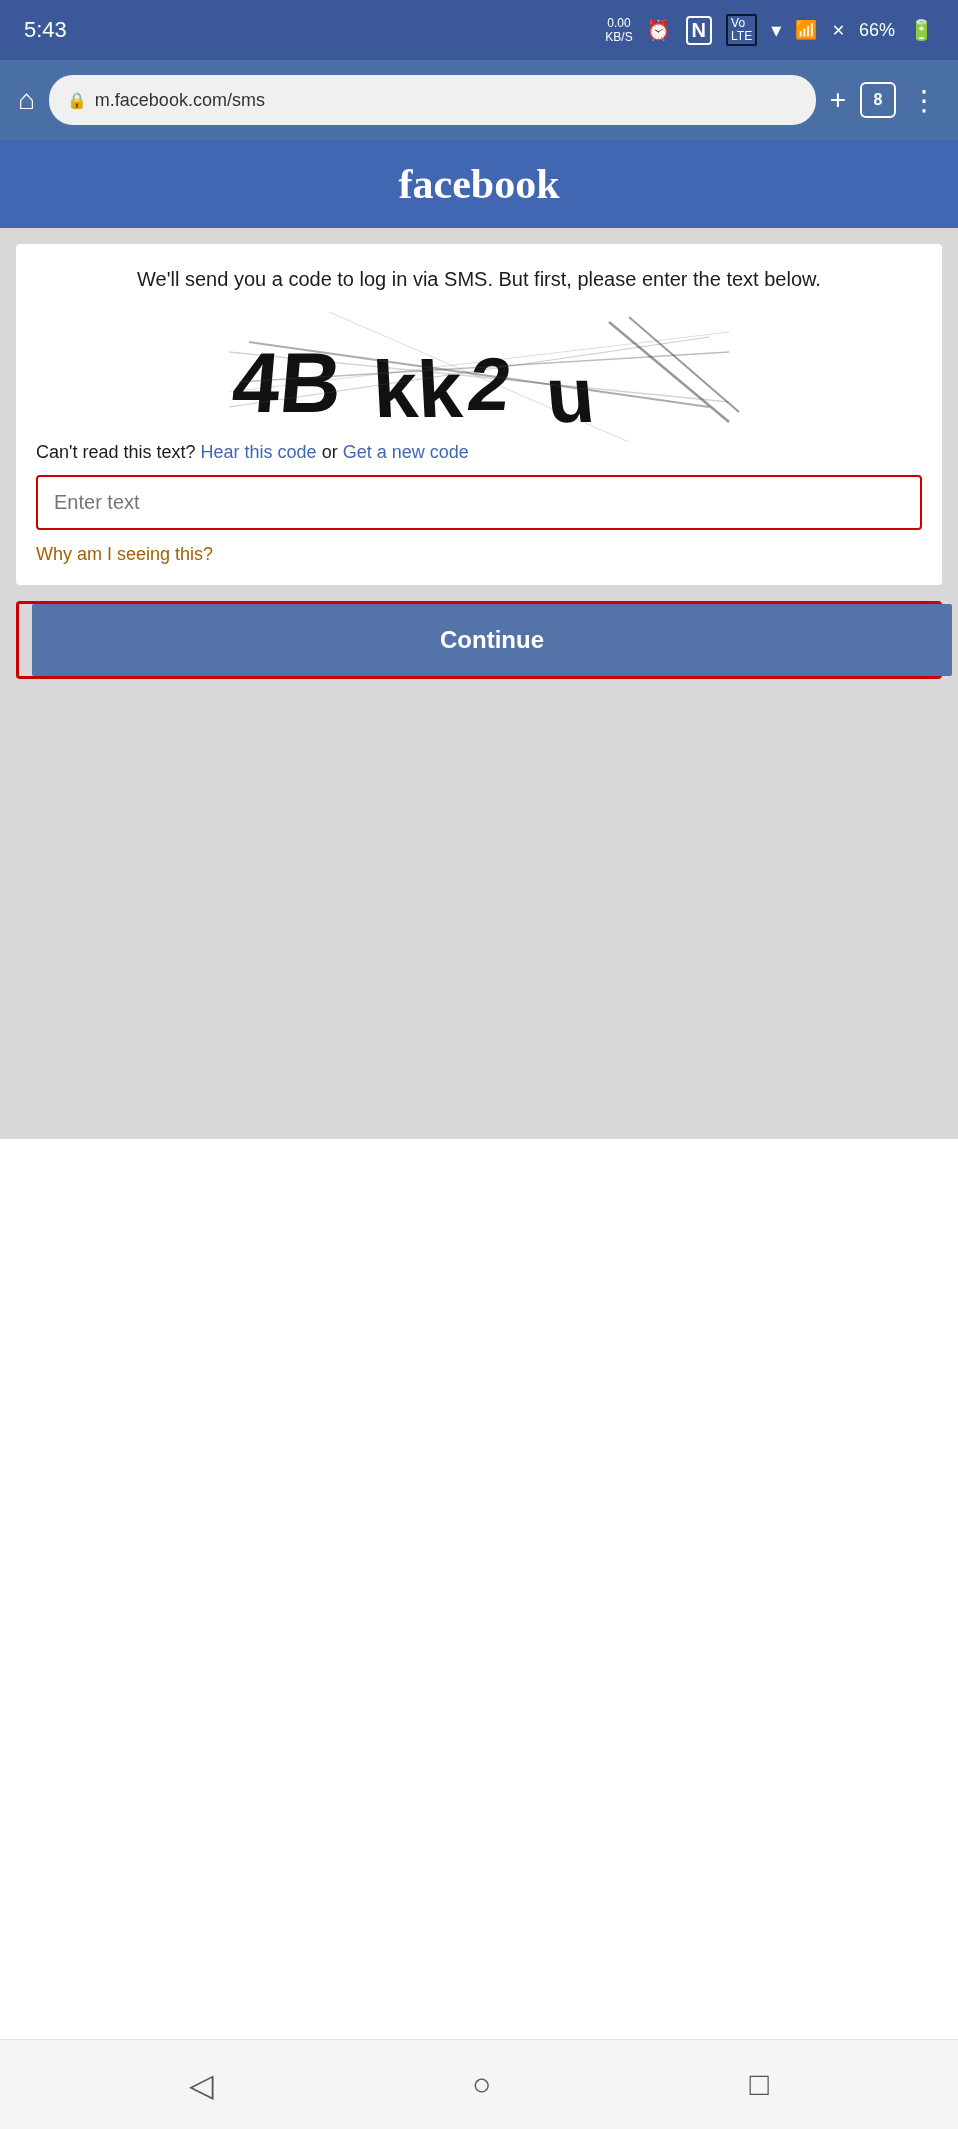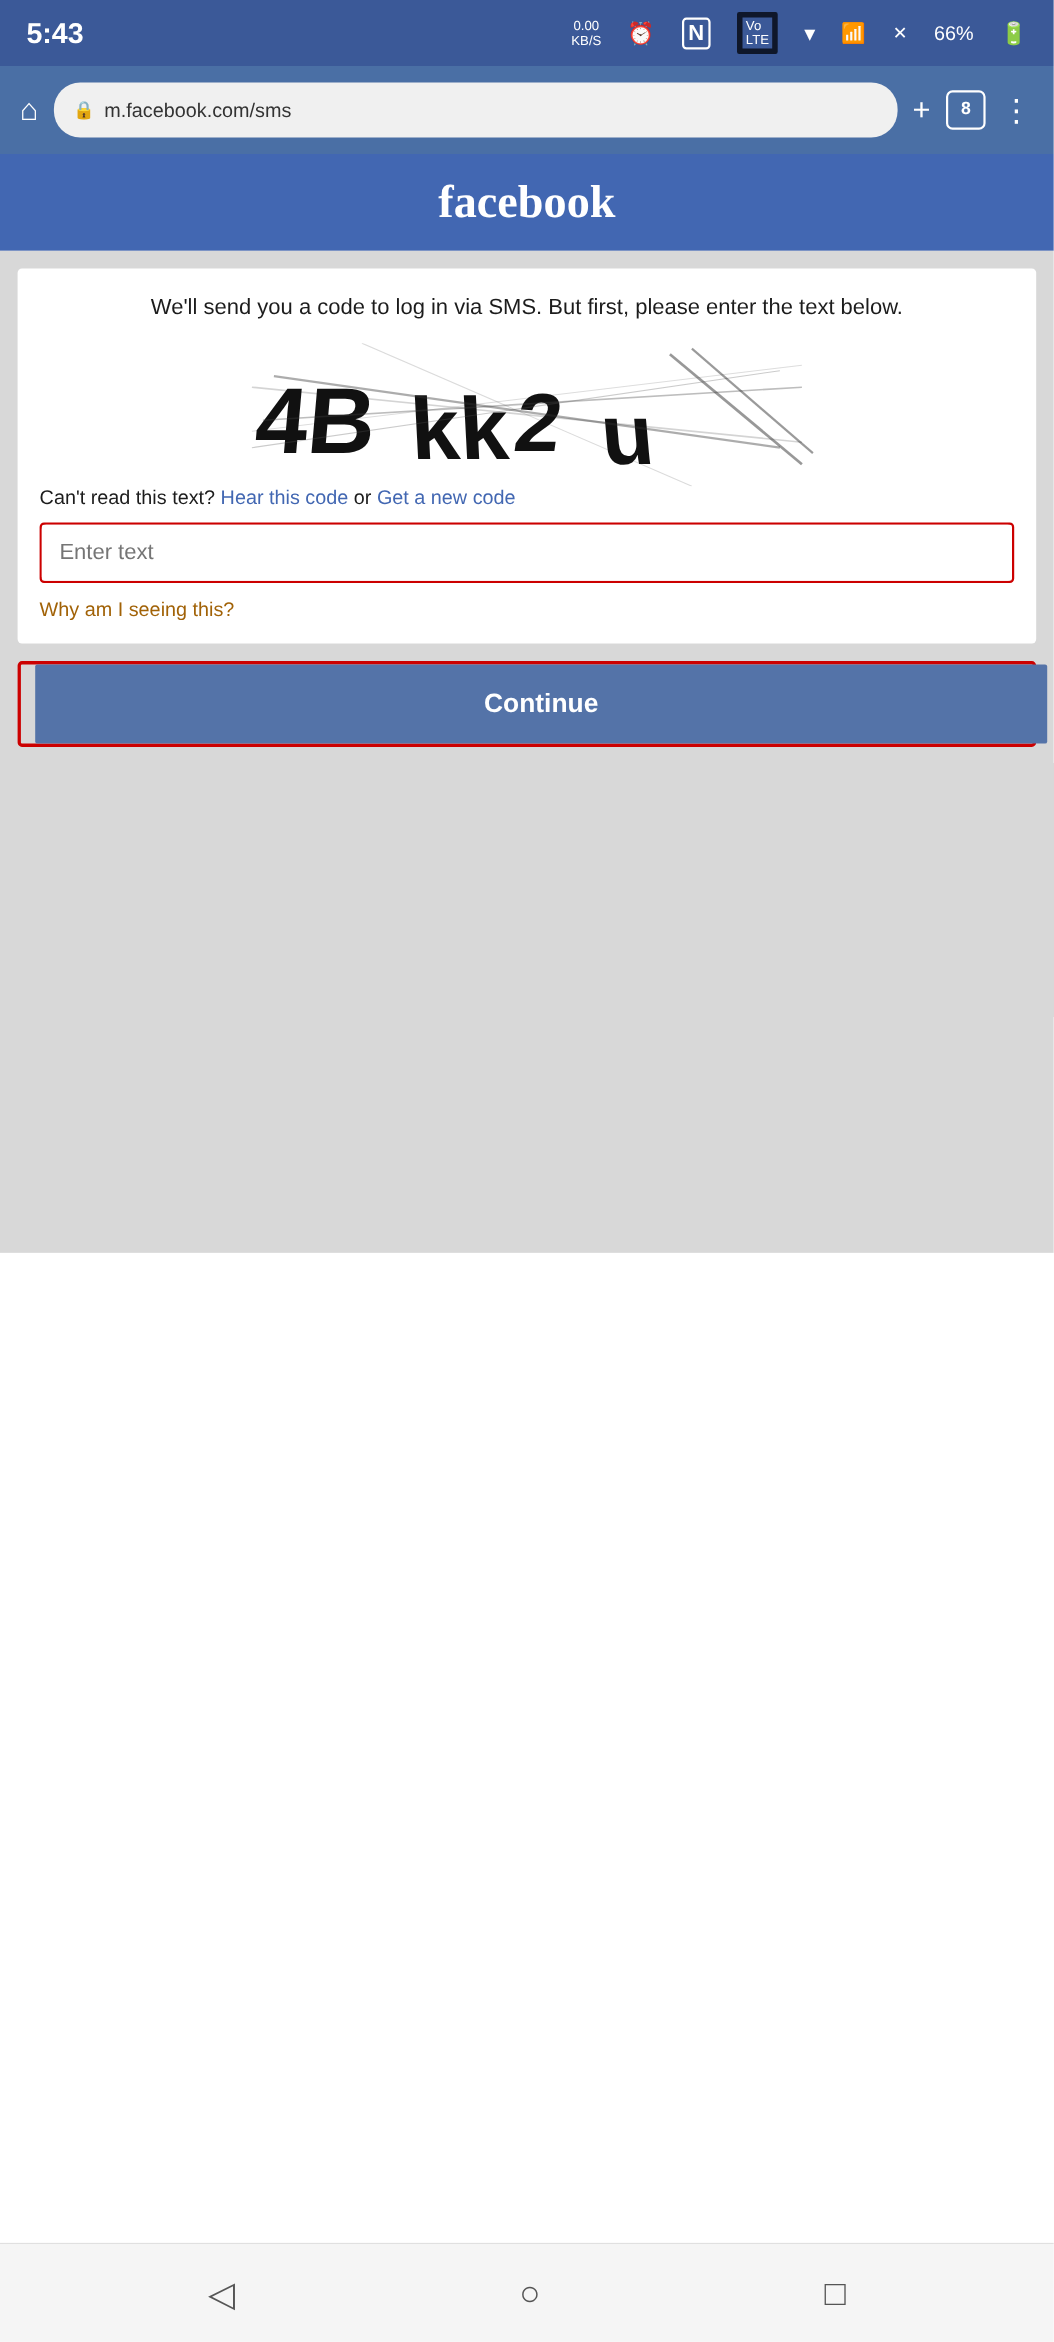--- a/index.html
+++ b/index.html
@@ -19,28 +19,28 @@
       background: #3b5998;
       color: #ffffff;
       display: flex;
       align-items: center;
       justify-content: space-between;
       padding: 8px 24px;
       height: 60px;
     }
 
     .status-time {
-      font-size: 26px;
-      font-weight: 700;
+      font-size: 22px;
+      font-weight: 400;
     }
 
     .status-icons {
       display: flex;
       align-items: center;
-      gap: 24px;
+      gap: 14px;
       font-size: 14px;
     }
 
     .status-icon-text {
       font-size: 13px;
       line-height: 1.1;
       text-align: center;
     }
 
     .battery-text {
@@ -241,21 +241,21 @@
 
 <div class="status-bar">
   <span class="status-time">5:43</span>
   <div class="status-icons">
     <span class="status-icon-text" style="font-size:12px; line-height:1.2;">0.00<br>KB/S</span>
 
     <span style="font-size:20px;">⏰</span>
 
     <span style="font-size:20px; font-weight:bold; border:2px solid white; padding:1px 4px; border-radius:4px;">N</span>
 
-    <span style="font-size:12px; border:5px solid #0f172a; padding:1px 3px; border-radius:2px; line-height:1.1;">Vo<br>LTE</span>
+    <span style="font-size:12px; border:2px solid #0f172a; padding:1px 3px; border-radius:2px; line-height:1.1;">Vo<br>LTE</span>
 
     <span style="font-size:20px;">▾</span>
 
     <span style="font-size:18px;">📶</span>
 
     <span style="font-size:16px;">✕</span>
 
     <span class="battery-text">66%</span>
     <span style="font-size:20px;">🔋</span>
   </div>

